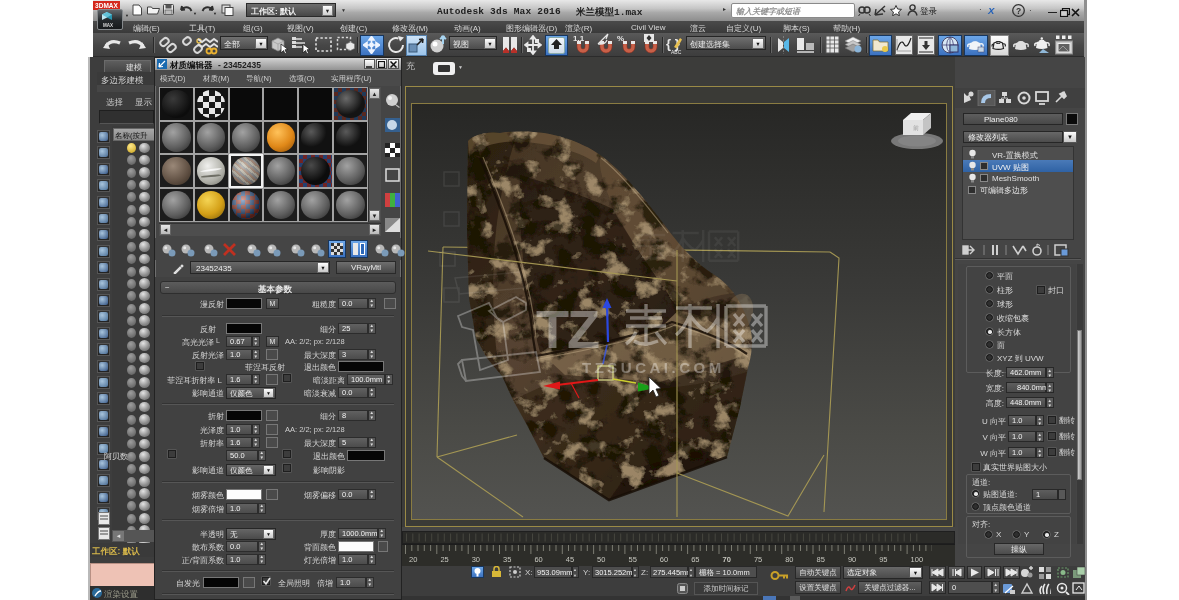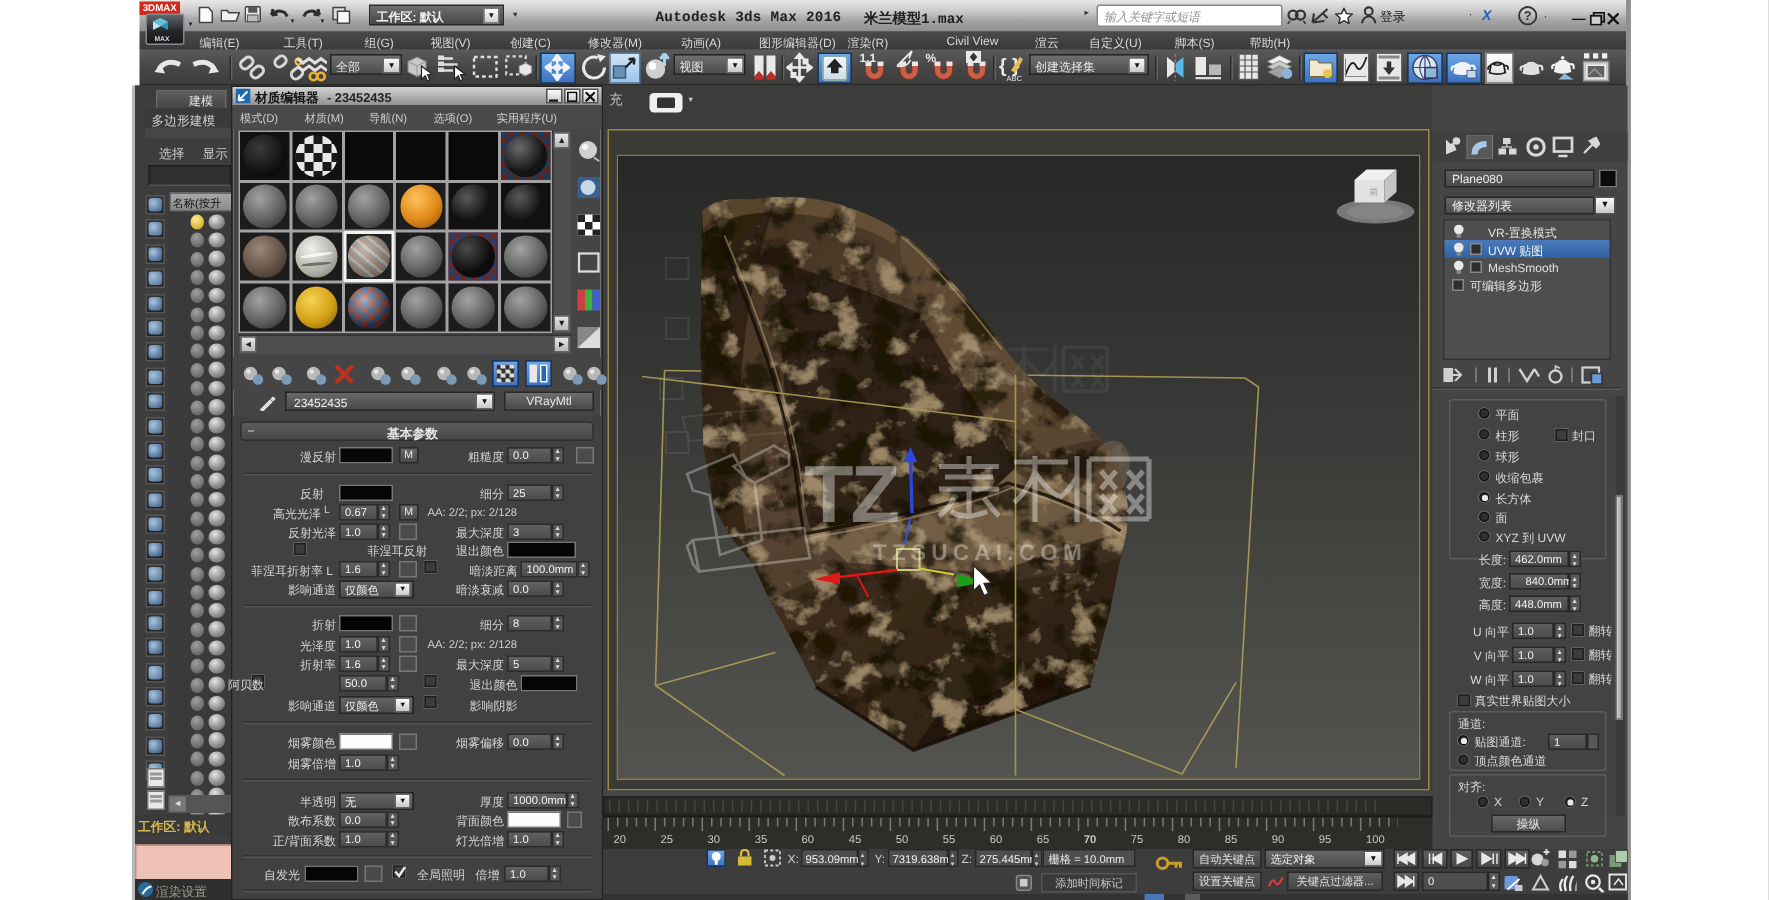--- a/index.html
+++ b/index.html
@@ -45,21 +45,21 @@
       <rect x="4" y="3.5" width="8" height="8" fill="#f8f8f8" stroke="#444"></rect>
     </svg>
 <div class="a" style="left:246px;top:3px;width:90px;height:14px;background:linear-gradient(#6e6e6e,#474747);border:1px solid #2a2a2a"></div>
 <div class="tx" style="left:251px;top:5.5px;font-size:8px;color:#f2f2f2;font-weight:bold;">工作区: 默认</div>
 <div class="a" style="left:322px;top:4.5px;width:11px;height:11px;background:linear-gradient(#fdfdfd,#cfcfcf);border:1px solid #777;color:#222;font-size:5.5px;text-align:center;line-height:10px">▼</div>
 <div class="tx" style="left:341px;top:6.5px;font-size:5px;color:#333;font-weight:normal;">▼</div>
 <div class="tx" style="left:437px;top:5.5px;font-size:9.5px;color:#202020;font-weight:bold;font-family:'Liberation Mono',monospace;letter-spacing:0.2px">Autodesk 3ds Max 2016</div>
 <div class="tx" style="left:576px;top:5.5px;font-size:9.5px;color:#202020;font-weight:bold;font-family:'Liberation Mono',monospace">米兰模型1.max</div>
 <div class="tx" style="left:722px;top:6px;font-size:5px;color:#333;font-weight:normal;">►</div>
 <div class="a" style="left:731px;top:3px;width:124px;height:15px;background:#fff;border:1px solid #8a8a8a;border-radius:2px"></div>
-<div class="tx" style="left:736px;top:6px;font-size:8px;color:#909090;font-weight:normal;font-style:italic">输入关键字或短语</div>
+<div class="tx" style="left:736px;top:6px;font-size:8px;color:#909090;font-weight:bold;font-style:italic">输入关键字或短语</div>
 <svg class="a" style="left:858px;top:5px" width="13" height="11">
       <circle cx="4" cy="5" r="3" fill="none" stroke="#333" stroke-width="1.5"></circle>
       <circle cx="9" cy="5" r="3" fill="none" stroke="#333" stroke-width="1.5"></circle>
       <path d="M2 9 l-1.5 2 M11 9 l1.5 2" stroke="#333"></path>
     </svg>
 <svg class="a" style="left:874px;top:5px" width="13" height="11">
       <path d="M1 10 L11 1 M1 10 l8 -1 M1 10 l1 -6 M8 4 l3 3" stroke="#333" stroke-width="1.4" fill="none"></path>
     </svg>
 <svg class="a" style="left:890px;top:5px" width="12" height="11">
       <path d="M6 0.5 L7.6 4 L11.5 4.4 L8.6 7 L9.4 10.8 L6 8.8 L2.6 10.8 L3.4 7 L0.5 4.4 L4.4 4 Z" fill="#fff" stroke="#333" stroke-width="1"></path>
@@ -833,21 +833,21 @@
 <div class="tx" style="left:104px;top:438px;width:120px;text-align:right;font-size:8px;color:#d4d4d4">折射率</div>
 <div class="a" style="left:226px;top:436.5px;width:26px;height:11px;background:linear-gradient(#616161,#4c4c4c);border:1px solid #2c2c2c;color:#f2f2f2;font-size:7.5px;line-height:10px;padding-left:3px;text-align:left">1.6</div>
 <div class="a" style="left:252px;top:436.5px;width:8px;height:11px;background:#585858;border:1px solid #2c2c2c"></div>
 <div class="tx" style="left:253.5px;top:437px;font-size:4.5px;color:#ddd;line-height:5px">▲<br>▼</div>
 <div class="a" style="left:266px;top:436.5px;width:12px;height:11px;background:#4a4a4a;border:1px solid #777"></div>
 <div class="tx" style="left:216px;top:438px;width:120px;text-align:right;font-size:8px;color:#d4d4d4">最大深度</div>
 <div class="a" style="left:338px;top:436.5px;width:30px;height:11px;background:linear-gradient(#616161,#4c4c4c);border:1px solid #2c2c2c;color:#f2f2f2;font-size:7.5px;line-height:10px;padding-left:3px;text-align:left">5</div>
 <div class="a" style="left:368px;top:436.5px;width:8px;height:11px;background:#585858;border:1px solid #2c2c2c"></div>
 <div class="tx" style="left:369.5px;top:437px;font-size:4.5px;color:#ddd;line-height:5px">▲<br>▼</div>
 <div class="a" style="left:168px;top:450px;width:8px;height:8px;background:#3c3c3c;border:1px solid #1e1e1e;box-shadow:0 0 0 0.5px #6a6a6a"></div>
-<div class="tx" style="left:104px;top:451px;width:120px;text-align:center;font-size:8px;color:#d4d4d4">阿贝数</div>
+<div class="tx" style="left:104px;top:451px;width:120px;text-align:left;font-size:8px;color:#d4d4d4">阿贝数</div>
 <div class="a" style="left:226px;top:449.5px;width:32px;height:11px;background:linear-gradient(#616161,#4c4c4c);border:1px solid #2c2c2c;color:#f2f2f2;font-size:7.5px;line-height:10px;padding-left:3px;text-align:left">50.0</div>
 <div class="a" style="left:258px;top:449.5px;width:8px;height:11px;background:#585858;border:1px solid #2c2c2c"></div>
 <div class="tx" style="left:259.5px;top:450px;font-size:4.5px;color:#ddd;line-height:5px">▲<br>▼</div>
 <div class="a" style="left:283px;top:450px;width:8px;height:8px;background:#3c3c3c;border:1px solid #1e1e1e;box-shadow:0 0 0 0.5px #6a6a6a"></div>
 <div class="tx" style="left:225px;top:451px;width:120px;text-align:right;font-size:8px;color:#d4d4d4">退出颜色</div>
 <div class="a" style="left:347px;top:449.5px;width:38px;height:11px;background:#060606;border:1px solid #777"></div>
 <div class="tx" style="left:104px;top:465px;width:120px;text-align:right;font-size:8px;color:#d4d4d4">影响通道</div>
 <div class="a" style="left:226px;top:463.5px;width:50px;height:12px;background:linear-gradient(#666,#4a4a4a);border:1px solid #262626;color:#f0f0f0;font-size:7.5px;line-height:11px;padding-left:3px">仅颜色</div>
 <div class="a" style="left:263px;top:464.5px;width:11px;height:10px;background:linear-gradient(#fdfdfd,#c8c8c8);border:1px solid #666;color:#111;font-size:5px;text-align:center;line-height:9px">▼</div>
 <div class="a" style="left:283px;top:464px;width:8px;height:8px;background:#3c3c3c;border:1px solid #1e1e1e;box-shadow:0 0 0 0.5px #6a6a6a"></div>
@@ -923,21 +923,21 @@
         <circle cx="7" cy="8" r="1.8" fill="#d8d8d8"></circle>
       </g>
 <g transform="translate(77 0)">
         <rect x="1" y="2" width="12" height="9" fill="none" stroke="#d8d8d8" stroke-width="1.8"></rect>
         <path d="M4 14 h6" stroke="#d8d8d8" stroke-width="1.8"></path>
       </g>
 <g transform="translate(96 0)">
         <path d="M2 12 L9 5 M8 2 l4 4 M6 4 l4 -2 2 4 -2 2 z" stroke="#d8d8d8" stroke-width="1.6" fill="#d8d8d8"></path>
       </g>
 </svg>
-<div class="a" style="left:963px;top:112.5px;width:100px;height:12px;background:linear-gradient(#5e5e5e,#484848);border:1px solid #262626;color:#f0f0f0;font-size:8px;line-height:11px;padding-left:4px">Plane080</div>
+<div class="a" style="left:963px;top:112.5px;width:100px;height:12px;background:linear-gradient(#5e5e5e,#484848);border:1px solid #262626;color:#f0f0f0;font-size:8px;line-height:11px;padding-left:20px">Plane080</div>
 <div class="a" style="left:1066px;top:112.5px;width:12px;height:12px;background:#0a0a0a;border:1px solid #777"></div>
 <div class="a" style="left:963px;top:131px;width:100px;height:12px;background:linear-gradient(#686868,#4c4c4c);border:1px solid #262626;color:#f0f0f0;font-size:8px;line-height:11px;padding-left:4px">修改器列表</div>
 <div class="a" style="left:1063px;top:131px;width:14px;height:12px;background:linear-gradient(#fdfdfd,#c8c8c8);border:1px solid #555;color:#111;font-size:6px;text-align:center;line-height:11px">▼</div>
 <div class="a" style="left:962px;top:146px;width:112px;height:94px;background:#4e4e4e;border:1px solid #333"></div>
 <svg class="a" style="left:968px;top:149px" width="9" height="10">
       <circle cx="4.5" cy="4" r="3.2" fill="#e8e8e8"></circle>
       <rect x="3" y="7" width="3" height="2.5" fill="#888"></rect>
     </svg>
 <div class="tx" style="left:992px;top:149.5px;font-size:8px;color:#e0e0e0;font-weight:normal;">VR-置换模式</div>
 <div class="a" style="left:963px;top:160px;width:110px;height:12px;background:linear-gradient(#4a7ab8,#2f62a4)"></div>
@@ -1257,21 +1257,21 @@
     </svg>
 <svg class="a" style="left:509px;top:566px" width="12" height="12">
       <rect x="1" y="1" width="10" height="10" fill="none" stroke="#ccc" stroke-width="1.2" stroke-dasharray="2 1.5"></rect>
       <circle cx="6" cy="6" r="2" fill="#ccc"></circle>
     </svg>
 <div class="tx" style="left:525px;top:568px;font-size:8px;color:#d0d0d0;font-weight:normal;">X:</div>
 <div class="a" style="left:534px;top:566px;width:38px;height:12px;background:#4e4e4e;border:1px solid #282828;color:#f0f0f0;font-size:7.5px;line-height:11px;padding-left:2px">953.09mm</div>
 <div class="a" style="left:572px;top:566px;width:7px;height:12px;background:#4a4a4a;border:1px solid #282828"></div>
 <div class="tx" style="left:573px;top:567px;font-size:4px;color:#ccc;line-height:5.5px">▲<br>▼</div>
 <div class="tx" style="left:583px;top:568px;font-size:8px;color:#d0d0d0;font-weight:normal;">Y:</div>
-<div class="a" style="left:592px;top:566px;width:40px;height:12px;background:#4e4e4e;border:1px solid #282828;color:#f0f0f0;font-size:7.5px;line-height:11px;padding-left:2px">7319.638m</div>
+<div class="a" style="left:592px;top:566px;width:40px;height:12px;background:#4e4e4e;border:1px solid #282828;color:#f0f0f0;font-size:7.5px;line-height:11px;padding-left:2px">3015.252m</div>
 <div class="a" style="left:632px;top:566px;width:7px;height:12px;background:#4a4a4a;border:1px solid #282828"></div>
 <div class="tx" style="left:633px;top:567px;font-size:4px;color:#ccc;line-height:5.5px">▲<br>▼</div>
 <div class="tx" style="left:641px;top:568px;font-size:8px;color:#d0d0d0;font-weight:normal;">Z:</div>
 <div class="a" style="left:650px;top:566px;width:38px;height:12px;background:#4e4e4e;border:1px solid #282828;color:#f0f0f0;font-size:7.5px;line-height:11px;padding-left:2px">275.445mm</div>
 <div class="a" style="left:688px;top:566px;width:7px;height:12px;background:#4a4a4a;border:1px solid #282828"></div>
 <div class="tx" style="left:689px;top:567px;font-size:4px;color:#ccc;line-height:5.5px">▲<br>▼</div>
 <div class="a" style="left:695px;top:566px;width:62px;height:12px;background:#4e4e4e;border:1px solid #282828;color:#e8e8e8;font-size:7.5px;line-height:11px;padding-left:3px">栅格 = 10.0mm</div>
 <svg class="a" style="left:677px;top:583px" width="11" height="11">
       <rect x="0.5" y="0.5" width="10" height="10" rx="2" fill="#555" stroke="#888"></rect>
       <rect x="3" y="3" width="5" height="5" fill="#ccc"></rect>

